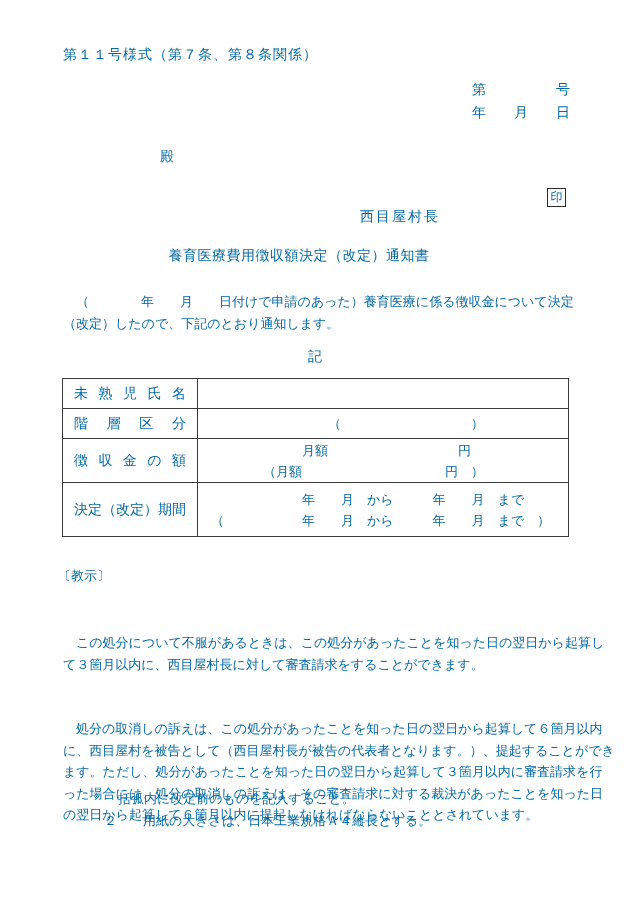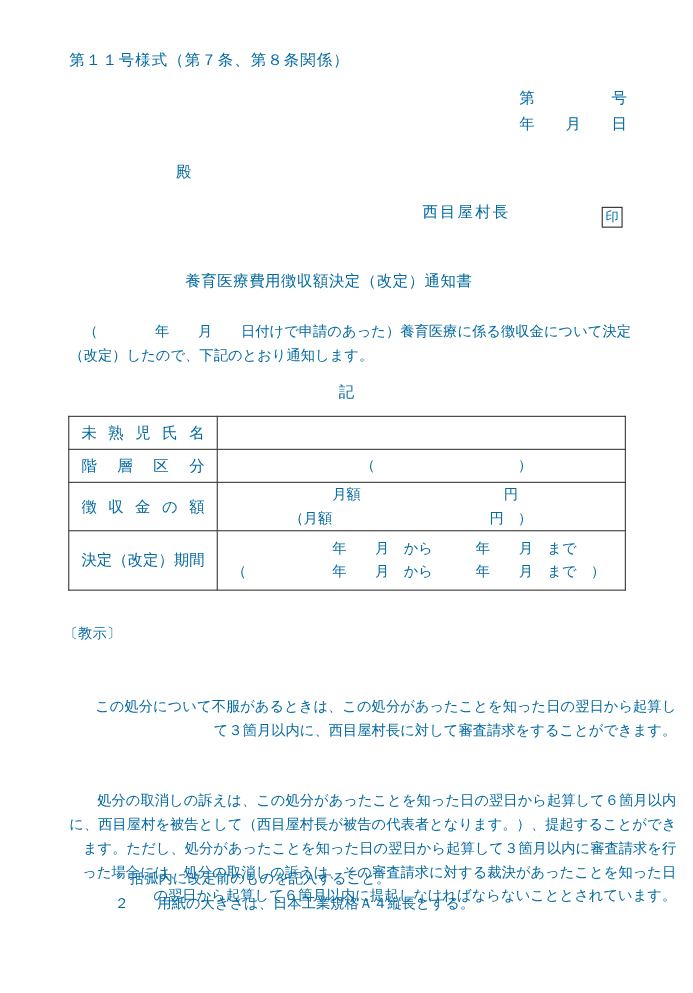--- a/index.html
+++ b/index.html
@@ -13,21 +13,21 @@
     color: #0369a1;
     overflow: hidden;
   }
   .abs { position: absolute; white-space: pre; }
   .pre { white-space: pre; }
 
   .form-no     { left: 63px;  top: 46px;  font-size: 14px; letter-spacing: 1px; }
   .doc-no      { right: 60px; top: 81px;  font-size: 14px; text-align: center; }
   .date-line   { right: 60px; top: 104px; font-size: 14px; text-align: right; }
   .addressee   { left: 160px; top: 148px; font-size: 14px; }
-  .sender      { left: 360px; top: 184px; font-size: 14px; letter-spacing: 2px; margin-left: 24px; }
+  .sender      { left: 360px; top: 208px; font-size: 14px; letter-spacing: 2px; }
   .seal {
     left: 547px; top: 188px;
     width: 19px; height: 19px;
     border: 1px solid #2a2a2a;
     font-size: 12px; line-height: 17px;
     text-align: center; white-space: normal;
   }
   .doc-title   { left: 0; top: 247px; width: 598px; text-align: center; font-size: 14px; letter-spacing: 0.5px; }
   .body-text   { left: 63px; top: 291px; font-size: 13px; line-height: 22px; }
   .ki          { left: 0; top: 348px; width: 630px; text-align: center; font-size: 14px; }
@@ -53,21 +53,21 @@
     text-justify: inter-character;
   }
   td.tval { width: 371px; font-size: 13px; }
   td.tval .line { white-space: pre; line-height: 21px; }
   tr.r1 td { height: 30px; }
   tr.r2 td { height: 30px; margin-left: 10px; }
   tr.r3 td { height: 44px; }
   tr.r4 td { height: 54px; }
 
   .kyoji-head  { left: 58px; top: 567px; font-size: 13px; }
-  .kyoji-body  { left: 63px; top: 589px; font-size: 13px; line-height: 21.5px; white-space: pre; text-align: right; }
+  .kyoji-body  { left: 63px; top: 589px; font-size: 13px; line-height: 21.5px; white-space: pre; }
   .note-l1     { left: 58px;  top: 768px; font-size: 13px; }
   .note-l2     { left: 118px; top: 790px; font-size: 13px; }
   .note-l3     { left: 104px; top: 812px; font-size: 13px; }
 </style>
 </head>
 <body>
 
 <div class="page">
 
   <div class="abs form-no">第１１号様式（第７条、第８条関係）</div>

